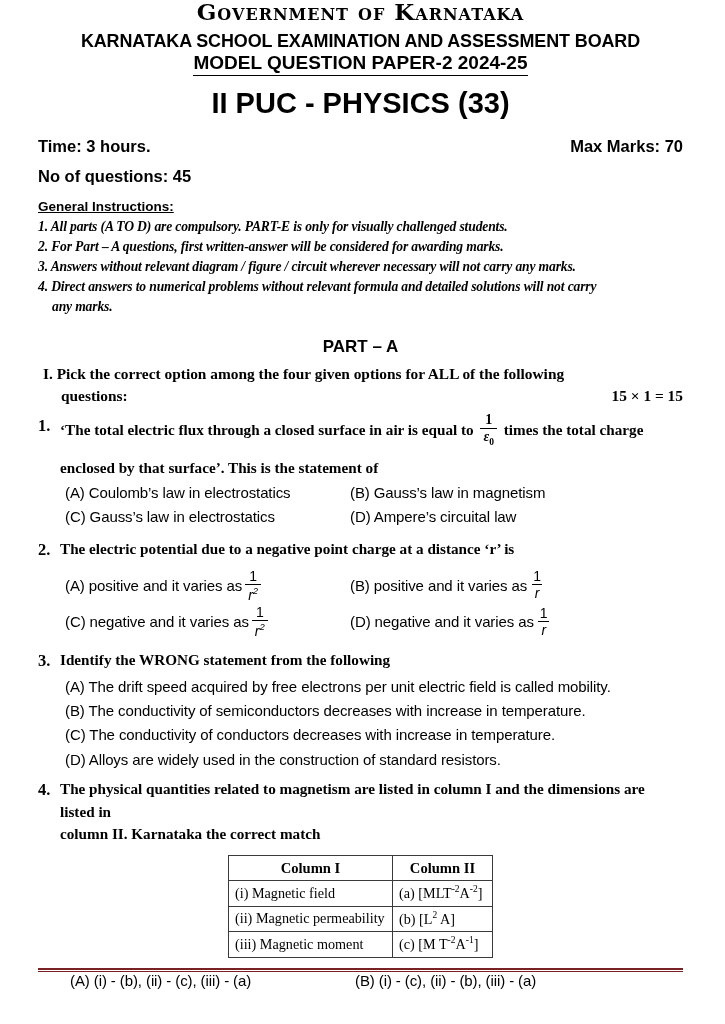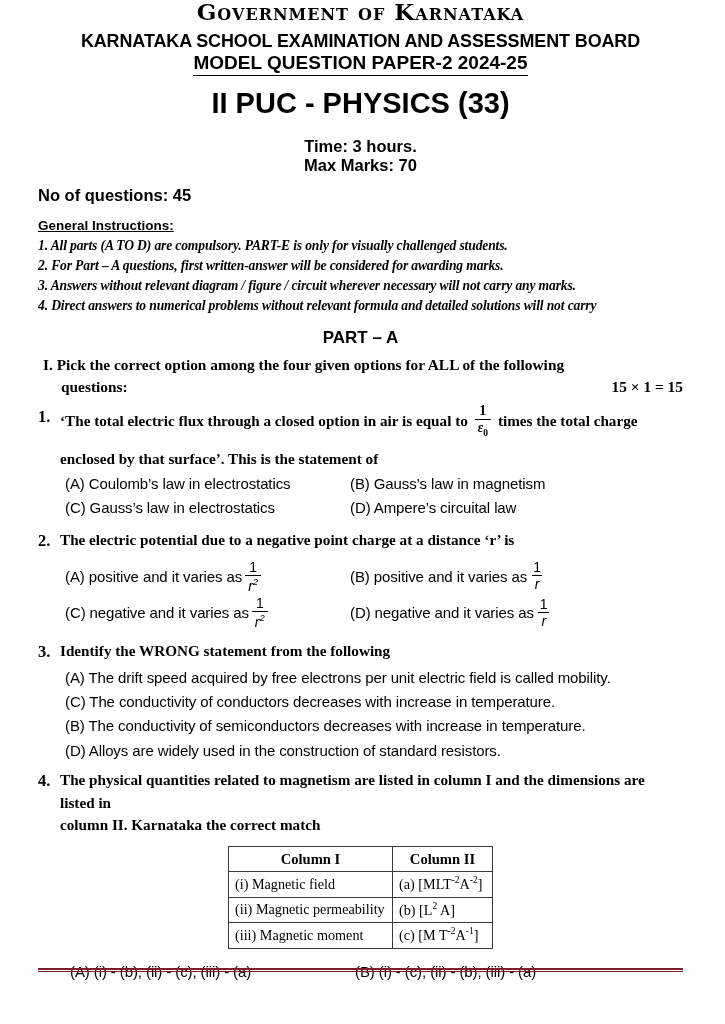--- a/index.html
+++ b/index.html
@@ -53,26 +53,25 @@
     font-weight: 700;
     font-size: 29px;
     margin-top: 11px;
     white-space: nowrap;
   }
 
   
   .meta-row {
     display: flex;
     justify-content: space-between;
-    align-items: center;
+    align-items: flex-end;
     font-family: "Liberation Sans Narrow", "Liberation Sans", sans-serif;
     font-weight: 700;
     font-size: 16.5px;
     margin-top: 17px;
-    flex-direction: column;
   }
   .meta-single {
     font-family: "Liberation Sans Narrow", "Liberation Sans", sans-serif;
     font-weight: 700;
     font-size: 16.5px;
     margin-top: 11px;
   }
 
   
   .gi-title {
@@ -92,21 +91,21 @@
     letter-spacing: -0.15px;
   }
   .gi-item .cont { display: block; padding-left: 14px; }
 
   
   .part-head {
     text-align: center;
     font-family: "Liberation Sans", sans-serif;
     font-weight: 700;
     font-size: 17px;
-    margin-top: 12px;
+    margin-top: 20px;
   }
 
   
   .sec-one {
     font-family: "Liberation Serif", serif;
     font-weight: 700;
     font-size: 15.4px;
     line-height: 1.42;
     margin-top: 6px;
     padding-left: 5px;
@@ -224,38 +223,39 @@
       <span>1. All parts (A TO D) are compulsory. PART-E is only for visually challenged students.</span>
     </div>
     <div class="gi-item">
       <span>2. For Part – A questions, first written-answer will be considered for awarding marks.</span>
     </div>
     <div class="gi-item">
       <span>3. Answers without relevant diagram / figure / circuit wherever necessary will not carry any marks.</span>
     </div>
     <div class="gi-item">
       <span>4. Direct answers to numerical problems without relevant formula and detailed solutions will not carry</span>
+      <span class="cont">any marks.</span>
     </div>
   </div>
 
   <div class="part-head">PART – A</div>
 
   <div class="sec-one">
     <div>I. Pick the correct option among the four given options for ALL of the following</div>
     <div class="l2">
       <span>questions:</span>
       <span>15 × 1 = 15</span>
     </div>
   </div>
 
   <div class="q">
     <div class="q-head">
       <span class="q-num">1.</span>
       <span class="q-body justify">
-        <span>‘The total electric flux through a closed option in air is equal to</span>
+        <span>‘The total electric flux through a closed surface in air is equal to</span>
         <span class="frac">
           <span class="num">1</span>
           <span class="den upright"><span>ε</span><sub>0</sub></span>
         </span>
         <span>times the total charge</span>
       </span>
     </div>
     <div class="q-head" style="margin-top:9px;">
       <span class="q-num"></span>
       <span class="q-body">enclosed by that surface’. This is the statement of</span>
@@ -305,22 +305,22 @@
     </div>
   </div>
 
   <div class="q" style="margin-top:10px;">
     <div class="q-head">
       <span class="q-num">3.</span>
       <span class="q-body">Identify the WRONG statement from the following</span>
     </div>
     <div class="opts opts-stack" style="margin-top:1px;">
       <div class="opt-line">(A) The drift speed acquired by free electrons per unit electric field is called mobility.</div>
+      <div class="opt-line">(B) The conductivity of semiconductors decreases with increase in temperature.</div>
       <div class="opt-line">(C) The conductivity of conductors decreases with increase in temperature.</div>
-      <div class="opt-line">(B) The conductivity of semiconductors decreases with increase in temperature.</div>
       <div class="opt-line">(D) Alloys are widely used in the construction of standard resistors.</div>
     </div>
   </div>
 
   <div class="q" style="margin-top:6px;">
     <div class="q-head">
       <span class="q-num">4.</span>
       <span class="q-body">
         <span>The physical quantities related to magnetism are listed in column I and the dimensions are listed in</span>
         <span style="display:block;">column II. Karnataka the correct match</span>

